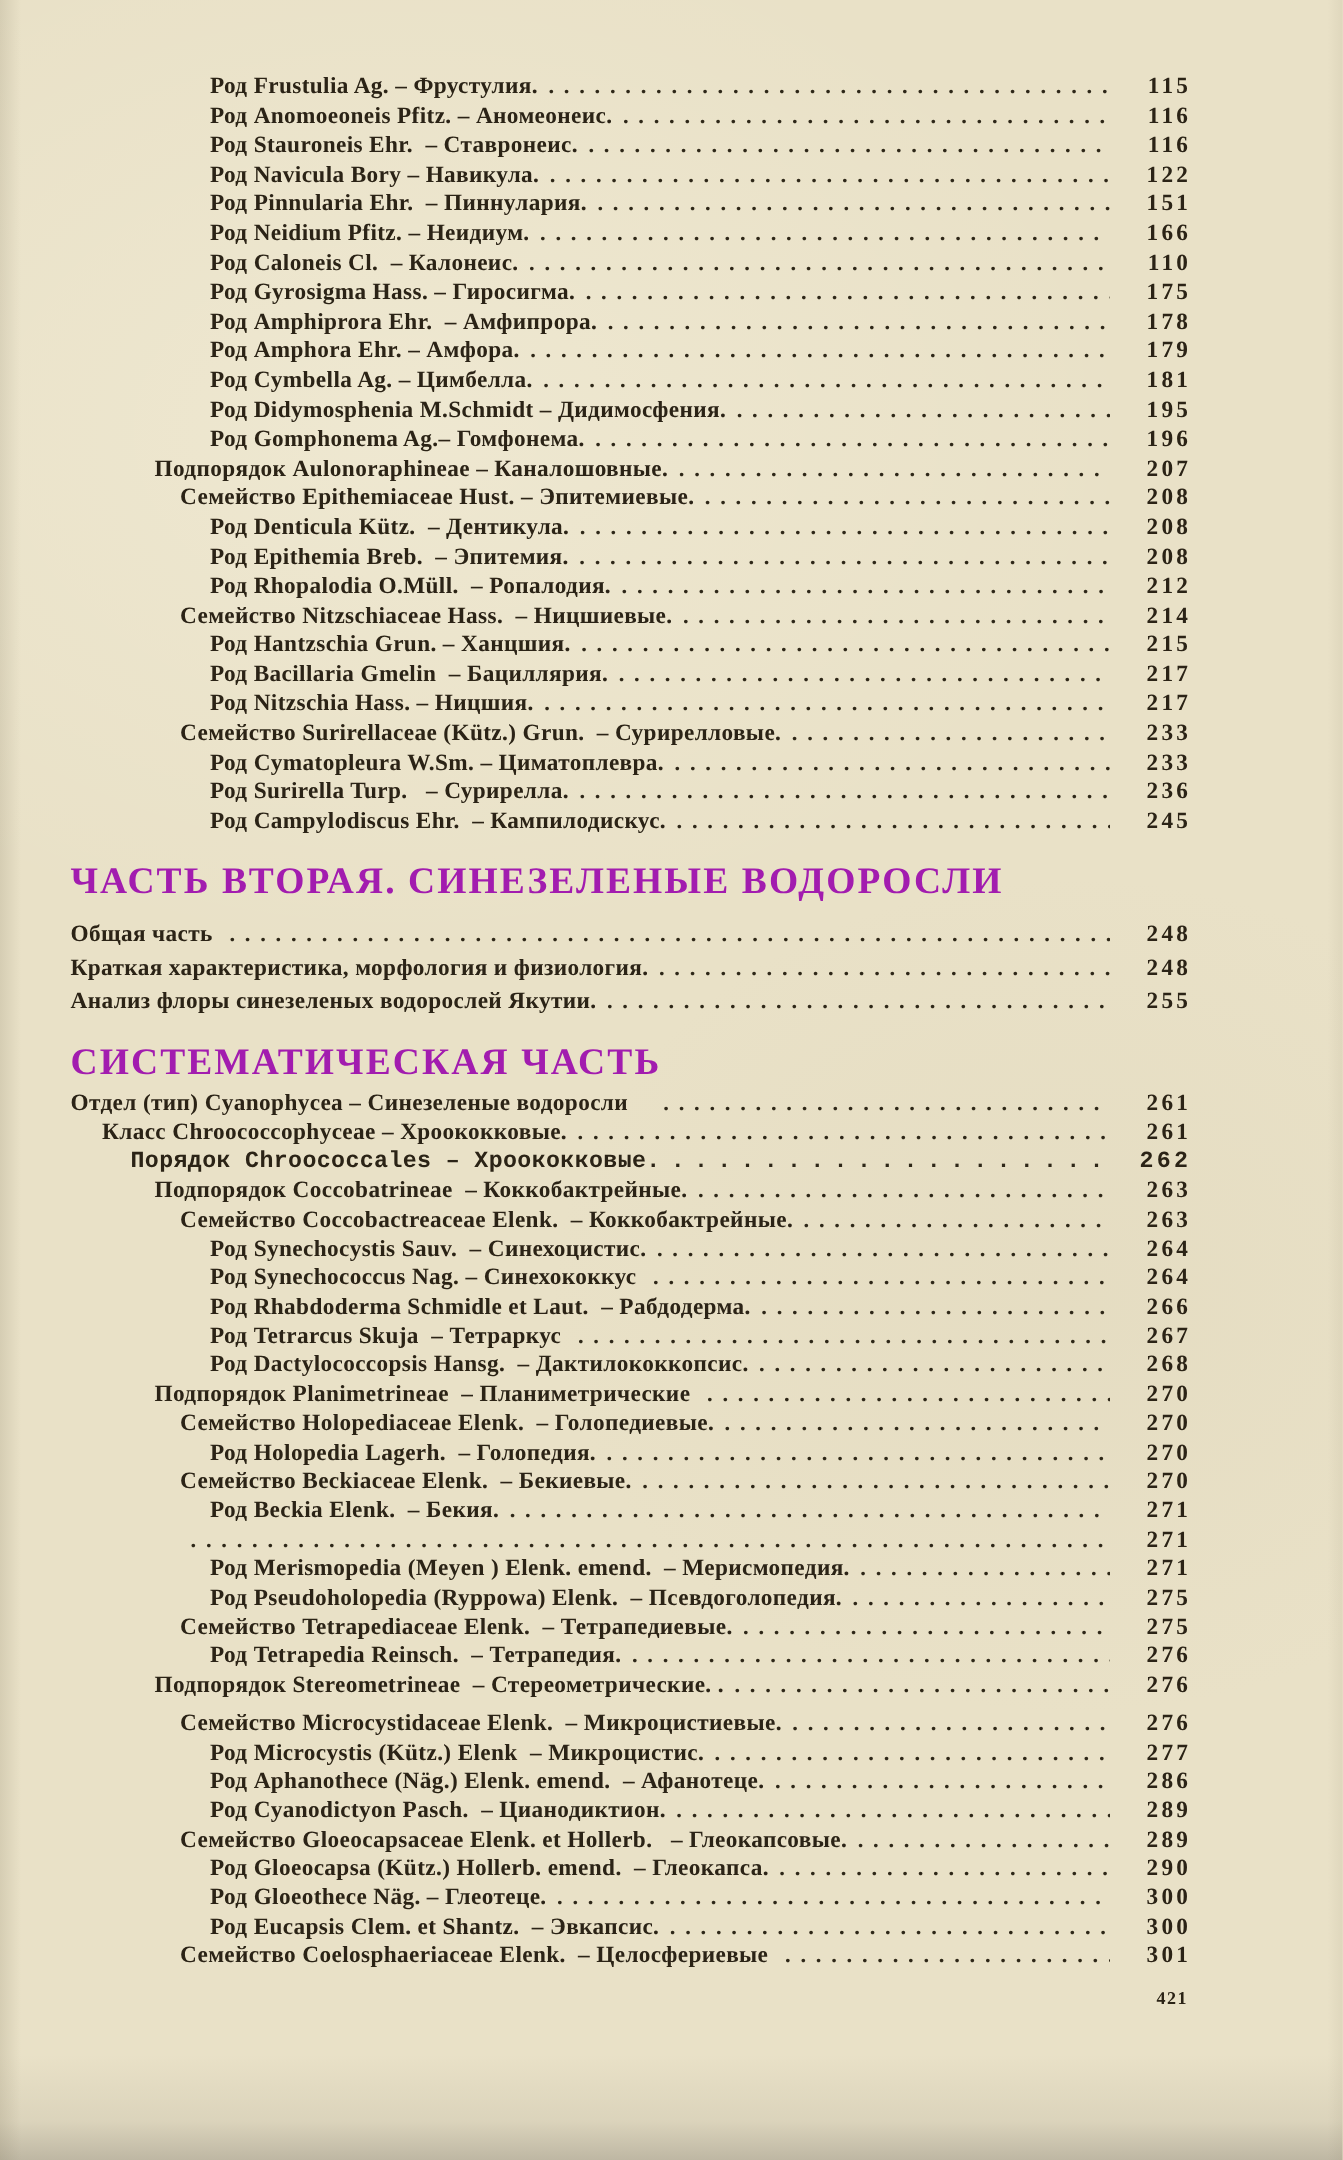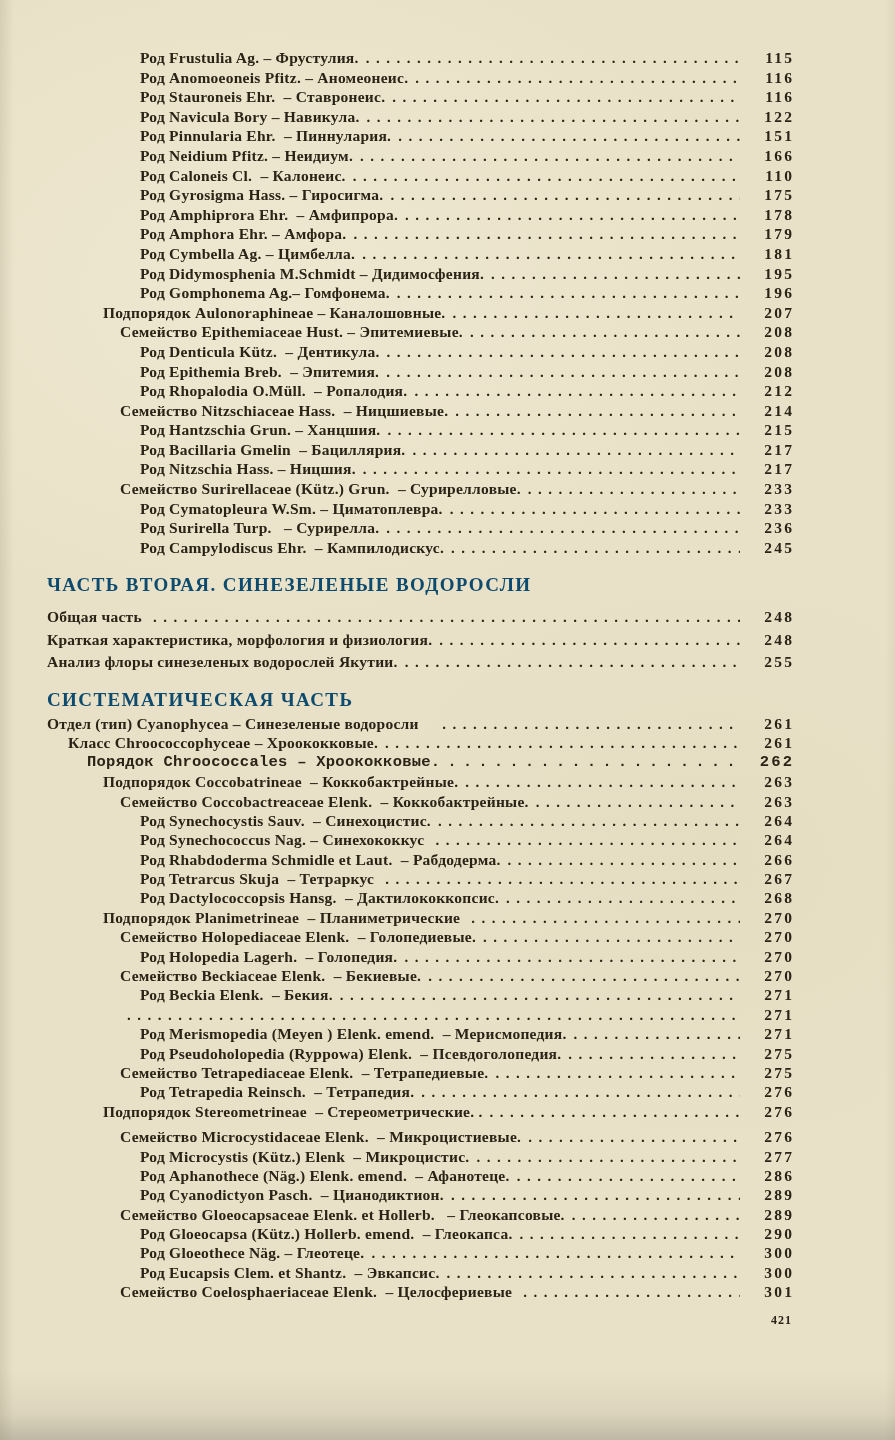--- a/index.html
+++ b/index.html
@@ -37,22 +37,22 @@
     letter-spacing:6.5px;font-size:15px;color:#2e2718;
   }
   .num{flex:0 0 46px;text-align:right;letter-spacing:2.2px;margin-right:-2.2px;}
   .ind0{padding-left:0;}
   .ind1{padding-left:21px;justify-content:space-between;}
   .ind2{padding-left:40px;font-family:Liberation Mono, monospace;}
   .ind3{padding-left:56px;}
   .ind4{padding-left:73px;}
   .ind5{padding-left:93px;justify-content:center;}
   .heading{
-    font-size:19px;font-weight:700;letter-spacing:1.4px;
-    color:#0c4a6e;white-space:pre;
+    font-size:25px;font-weight:700;letter-spacing:1.4px;
+    color:#a21caf;white-space:pre;
   }
   .heading.h1{margin:17px 0 10px 0;}
   .heading.h2{margin:15px 0 3px 0;}
   .folio{
     margin-top:11px;text-align:right;
     font-size:12px;font-weight:700;letter-spacing:1px;
     padding-right:0;
   }
 </style>
 </head>

